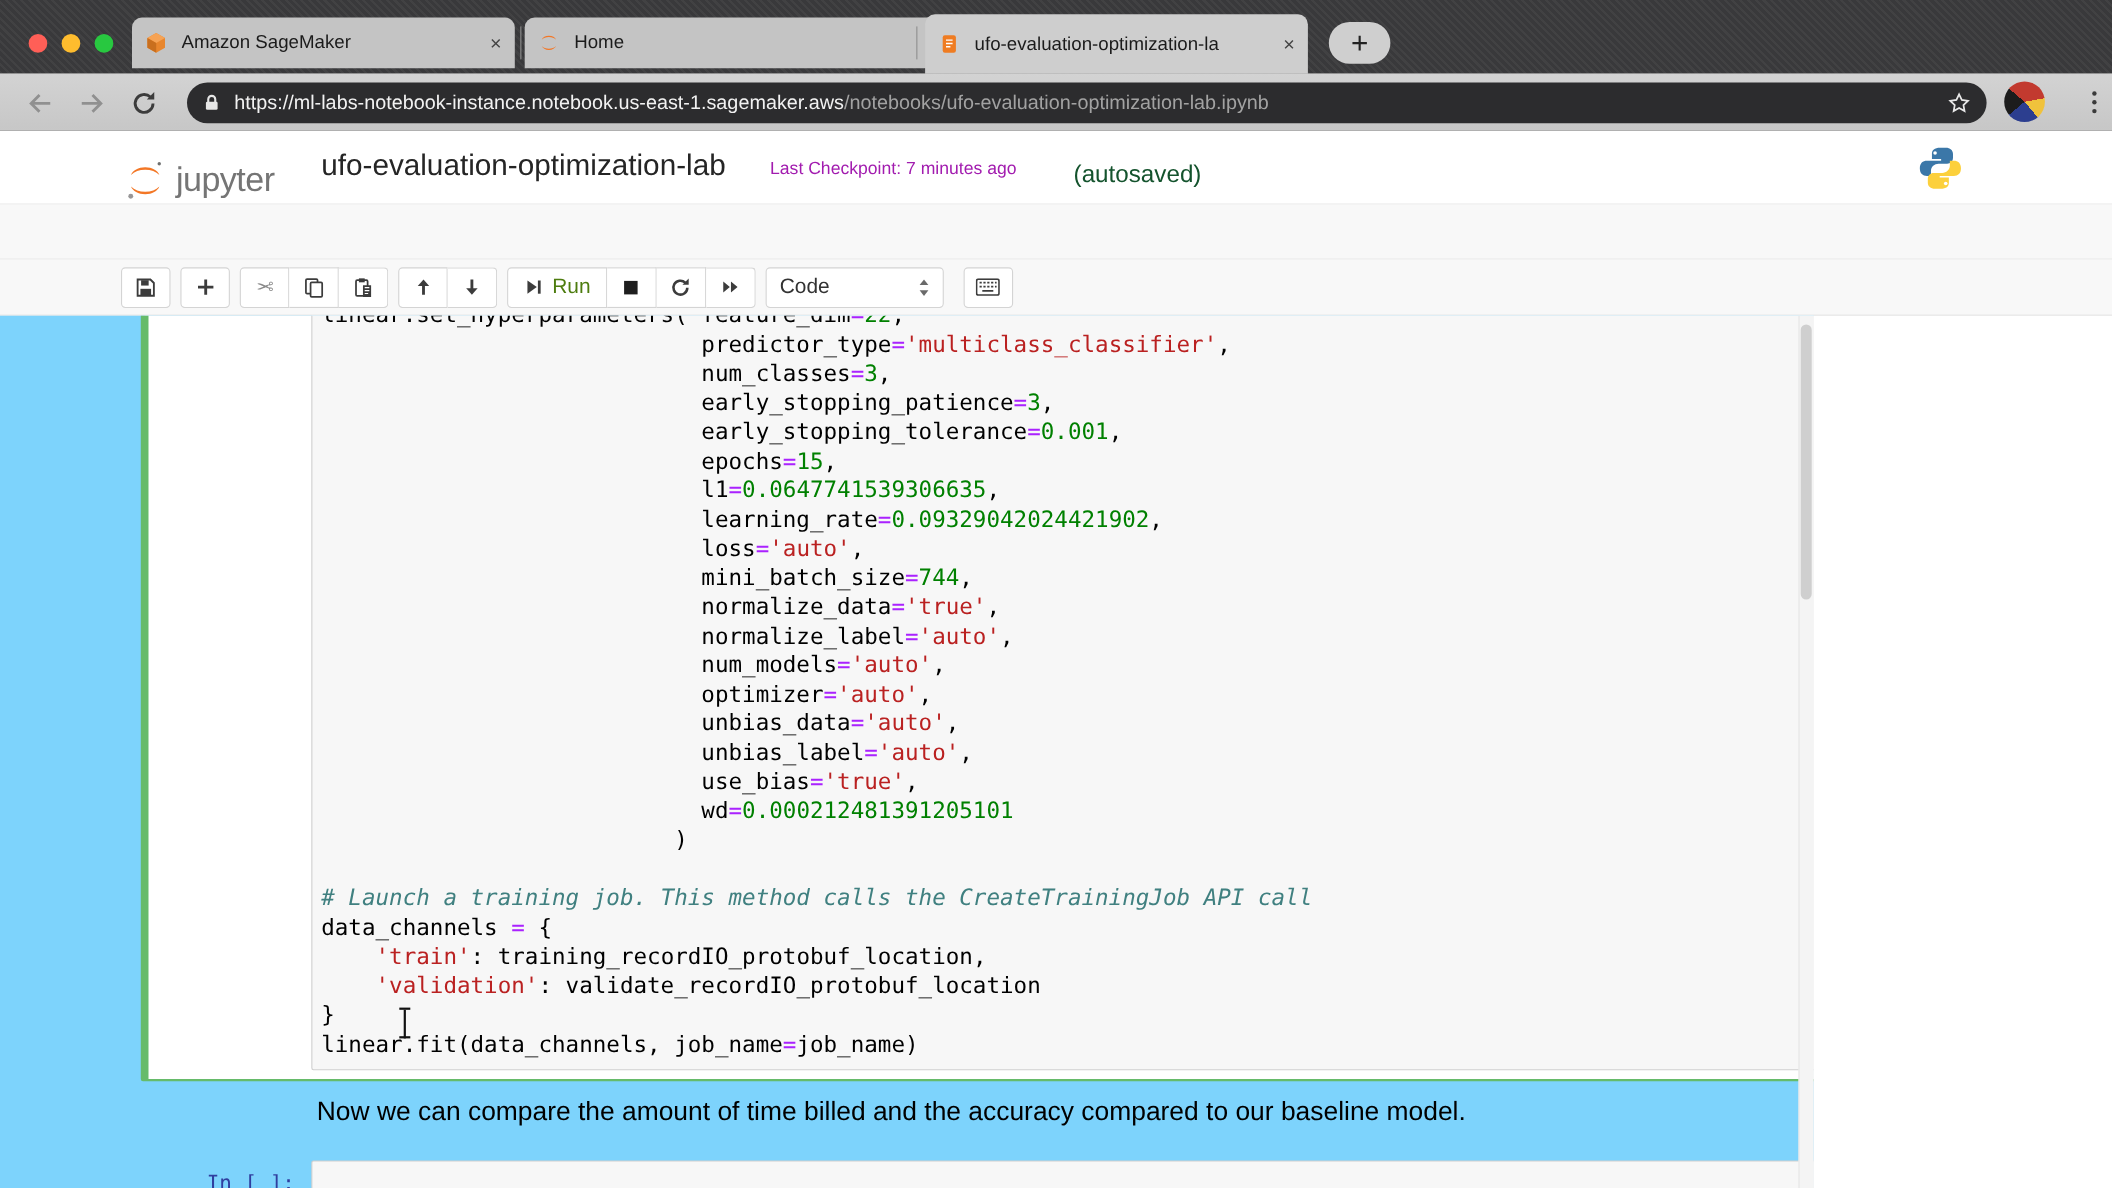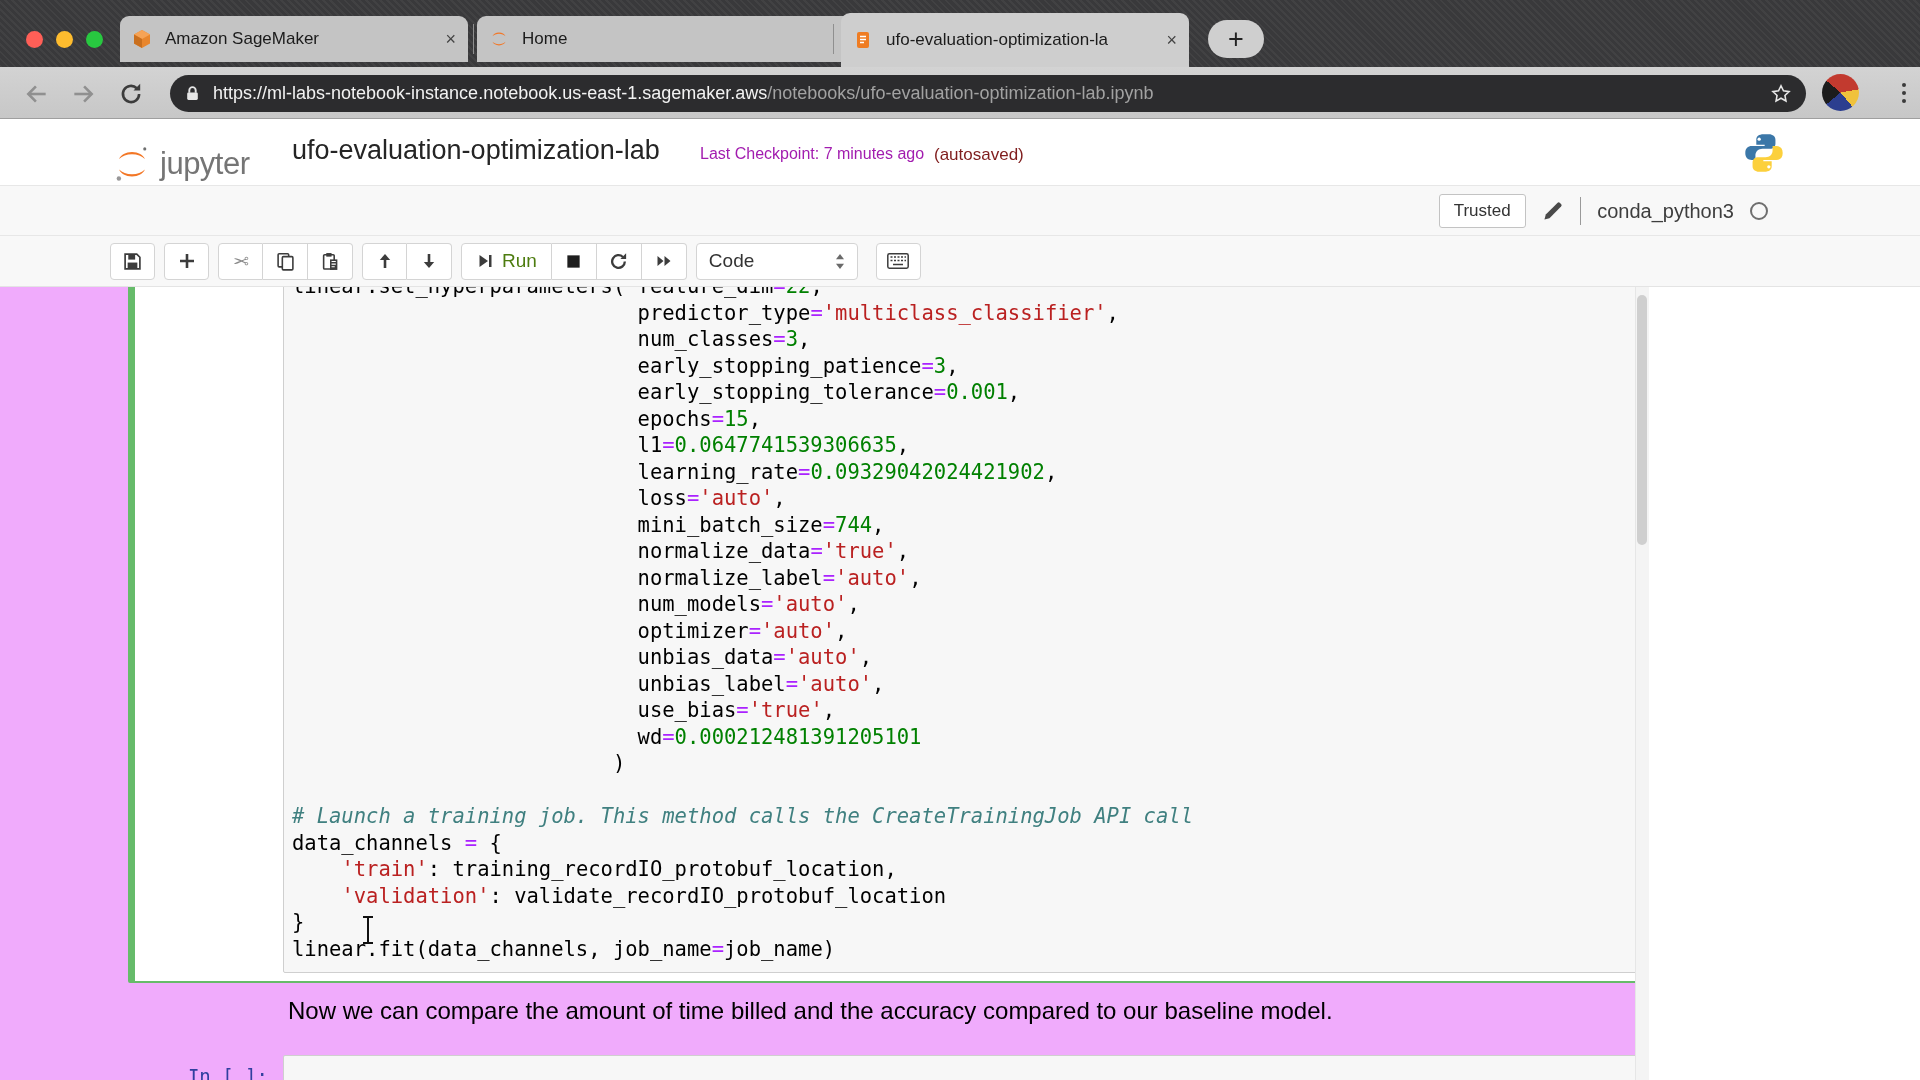--- a/index.html
+++ b/index.html
@@ -37,21 +37,21 @@
   .dots3 { position:absolute; left:1901px; top:12px; width:6px; }
   .dots3 span { display:block; width:4.5px; height:4.5px; border-radius:50%; background:#3a3a3a; margin:3.5px auto; }
 
   
   .jheader { position:absolute; left:0; top:119px; width:1920px; height:67px; background:#fff;
     border-bottom:1px solid #e7e7e7; }
   .jlogo { position:absolute; left:112px; top:13px; display:flex; align-items:center;margin-top:12px; }
   .jlogo-text { font-size:31px; color:#757575; letter-spacing:-0.5px; margin-left:8px; }
   .jtitle { position:absolute; left:292px; top:16px; font-size:27px; color:#252525; }
   .jcheckpoint { position:absolute; left:700px; top:26px; font-size:16px; color:#a21caf; }
-  .jautosave { position:absolute; left:934px; top:26px; font-size:17px; color:#7f1d1d; }
+  .jautosave { position:absolute; left:976px; top:26px; font-size:22px; color:#14532d; }
   .pylogo { position:absolute; left:1742px; top:12px; }
 
   
   .menubar { position:absolute; left:0; top:186px; width:1920px; height:50px; background:#f8f8f8;
     border-bottom:1px solid #e7e7e7; }
   .menus { position:absolute; left:126px; top:0; height:50px; display:flex; align-items:center; }
   .menu-item { font-size:20px; color:#474747; padding:0 19px; }
   .menu-right { position:absolute; right:152px; top:0; height:50px; display:flex; align-items:center; gap:16px; }
   .trusted { border:1px solid #c3c3c3; border-radius:3px; background:#fff; color:#333;
     font-size:17px; padding:6px 14px; }
@@ -70,21 +70,21 @@
   .tgroup .tbtn:last-child { border-radius:0 4px 4px 0; }
   .tgroup .tbtn:only-child { border-radius:4px; }
   .runlbl { font-size:19px; color:#4d7c0f; margin-left:8px; }
   .tbtn.run { padding:0 14px; }
   .cellsel { height:37px; width:162px; background:#fff; border:1px solid #d4d4d4; border-radius:4px;
     display:flex; align-items:center; padding:0 12px; margin-right:18px; position:relative; }
   .cellsel .val { font-size:19px; color:#333; flex:1; }
   .scissors { font-size:19px; color:#8a8a8a; transform:scaleX(-1); }
 
   
-  .content { position:absolute; left:0; top:287px; width:1649px; height:793px; background:#f0abfc; overflow:hidden; }
+  .content { position:absolute; left:0; top:287px; width:1649px; height:793px; background:#7dd3fc; overflow:hidden; }
 
   .codecell { position:absolute; left:128px; top:-31px; width:1664px;
     border:2px solid #66bb6a; border-left:7px solid #66bb6a; border-radius:2px;
     background:#fff; padding:8px; display:flex; }
   .promptcol { width:140px; flex:none; }
   .input-area { flex:1; background:#f7f7f7; border:1px solid #cfcfcf; border-radius:2px; padding:6px 8px 10px 8px; }
   pre.cm { font-family:"DejaVu Sans Mono", monospace; font-size:20.5px; line-height:26.5px;
     white-space:pre; color:#000; }
   .tk-p { color:#000; } .tk-o { color:#aa22ff; } .tk-s { color:#ba2121; }
   .tk-n { color:#008000; } .tk-c { color:#408080; font-style:italic; }
@@ -220,31 +220,20 @@
     <svg width="44" height="44" viewBox="0 0 40 40">
       <path d="M19.8 3c-4.8 0-6.8 2-6.8 5v4.4h7.6v1.3H8.9C5.4 13.7 3 15.7 3 20s2.4 6.3 5.9 6.3h3.3v-4.2c0-3.4 2.9-5.9 6.3-5.9h7c2.9 0 4.9-2 4.9-4.9V8c0-2.9-2.4-5-5.9-5h-4.7z" fill="#3b77a8"></path>
       <circle cx="15.6" cy="7.4" r="1.5" fill="#fff"></circle>
       <path d="M20.2 37c4.8 0 6.8-2 6.8-5v-4.4h-7.6v-1.3h11.7c3.5 0 5.9-2 5.9-6.3s-2.4-6.3-5.9-6.3h-3.3v4.2c0 3.4-2.9 5.9-6.3 5.9h-7c-2.9 0-4.9 2-4.9 4.9V32c0 2.9 2.4 5 5.9 5h4.7z" fill="#fcd03c"></path>
       <circle cx="24.4" cy="32.6" r="1.5" fill="#fff"></circle>
     </svg>
   </div>
 </div>
 
 <div class="menubar">
-  <div class="menu-right">
-    <span class="trusted">Trusted</span>
-    <span>
-      <svg width="22" height="22" viewBox="0 0 18 18">
-          <path d="M2 16l1.1-4.1L12.6 2.4a1.5 1.5 0 0 1 2.1 0l.9.9a1.5 1.5 0 0 1 0 2.1L6.1 14.9z" fill="#4a4a4a"></path>
-        </svg>
-    </span>
-    <span class="vdiv"></span>
-    <span class="kernel-name">conda_python3</span>
-    <span class="kernel-ind"></span>
-  </div>
 </div>
 
 <div class="toolbar">
   <div class="tgroup">
       <div class="tbtn">
     <span>
       <svg width="19" height="19" viewBox="0 0 18 18">
             <path d="M2 2h11l3 3v11H2z" fill="none" stroke="#3c3c3c" stroke-width="1.6"></path>
             <rect x="5" y="2.6" width="6.5" height="4.6" fill="#3c3c3c"></rect>
             <rect x="4.4" y="10" width="9.2" height="5.4" fill="#3c3c3c"></rect>

